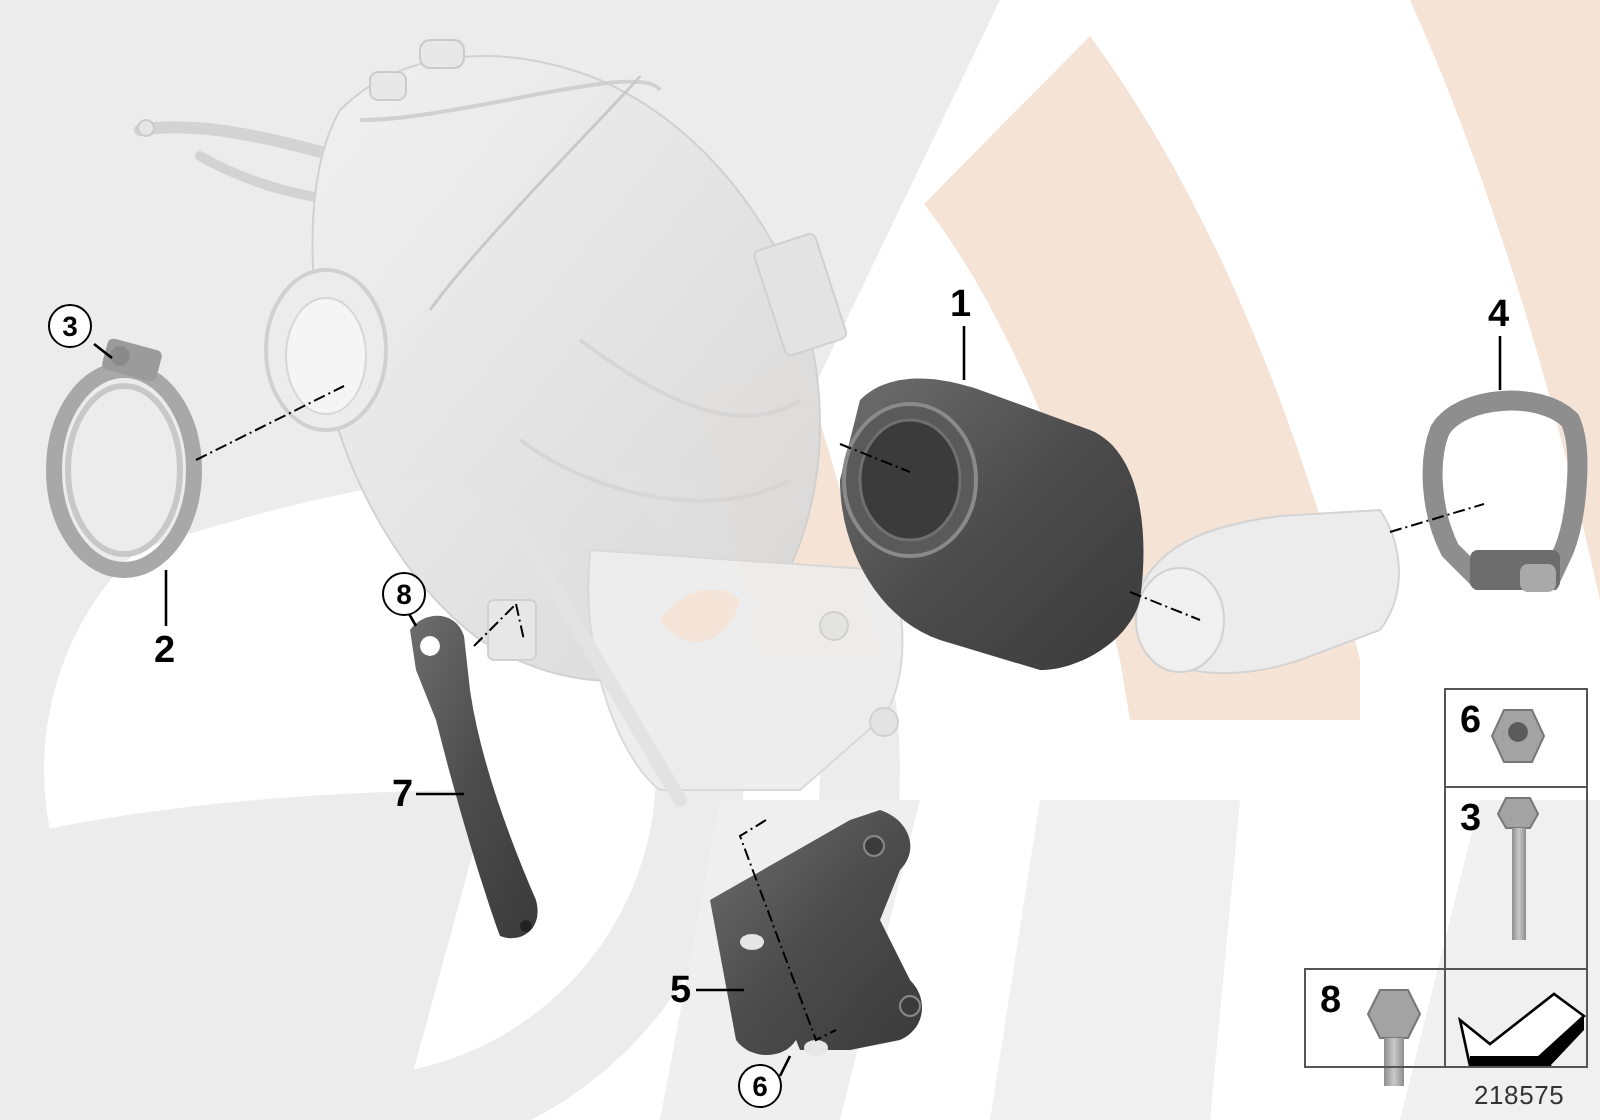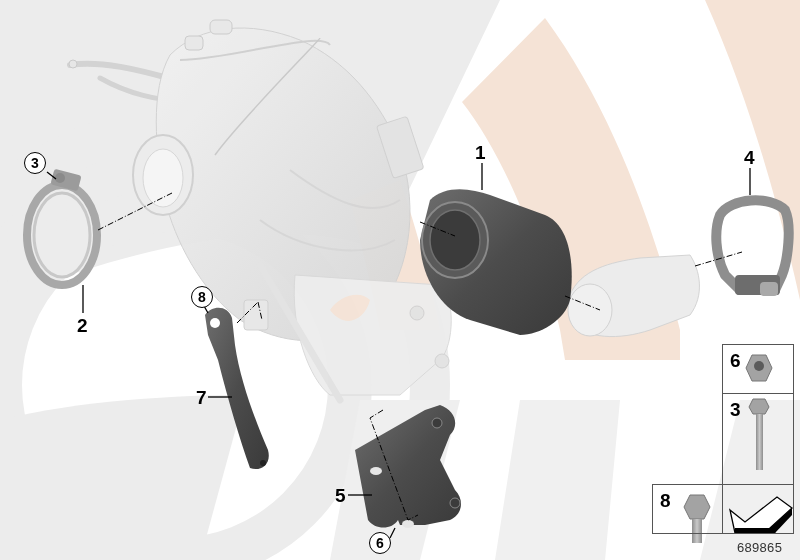--- a/index.html
+++ b/index.html
@@ -169,14 +169,14 @@
   <div class="legend-box" style="left:722px;top:393px;width:72px;height:92px;">
     <span class="legend-num">3</span>
   </div>
   <div class="legend-box" style="left:652px;top:484px;width:71px;height:50px;">
     <span class="legend-num">8</span>
   </div>
   <div class="legend-box" style="left:722px;top:484px;width:72px;height:50px;">
     <span class="legend-num"></span>
   </div>
 
-  <div class="diagram-id">689865</div>
+  <div class="diagram-id">218575</div>
 </div>
 
 </body></html>

